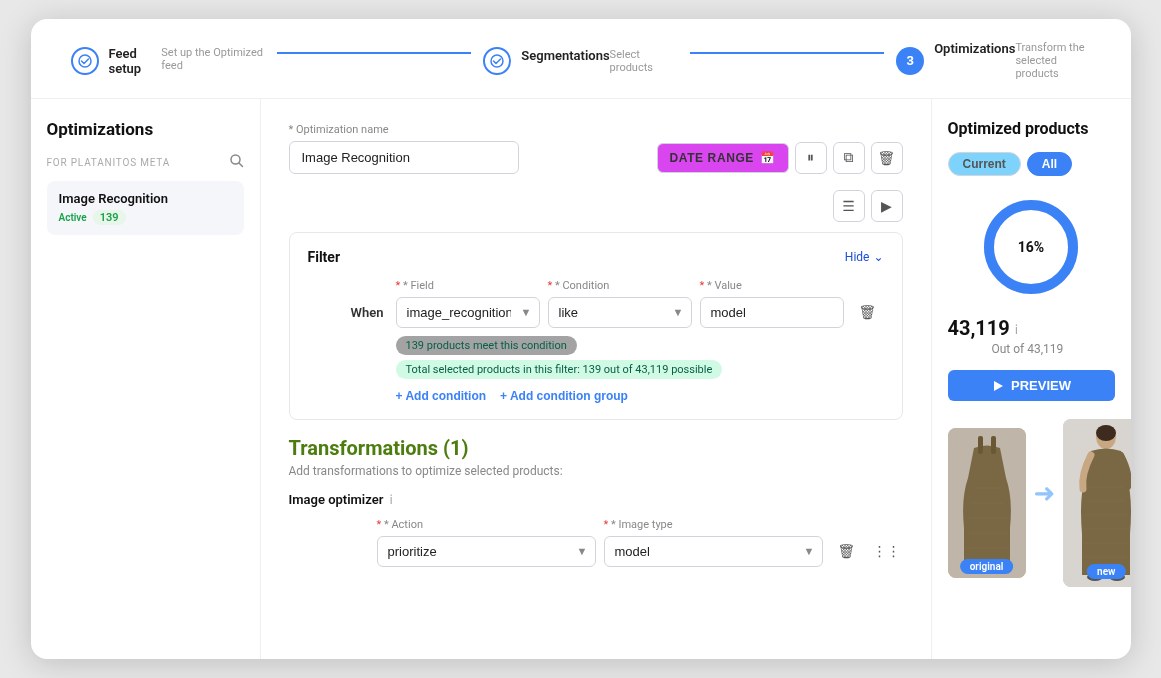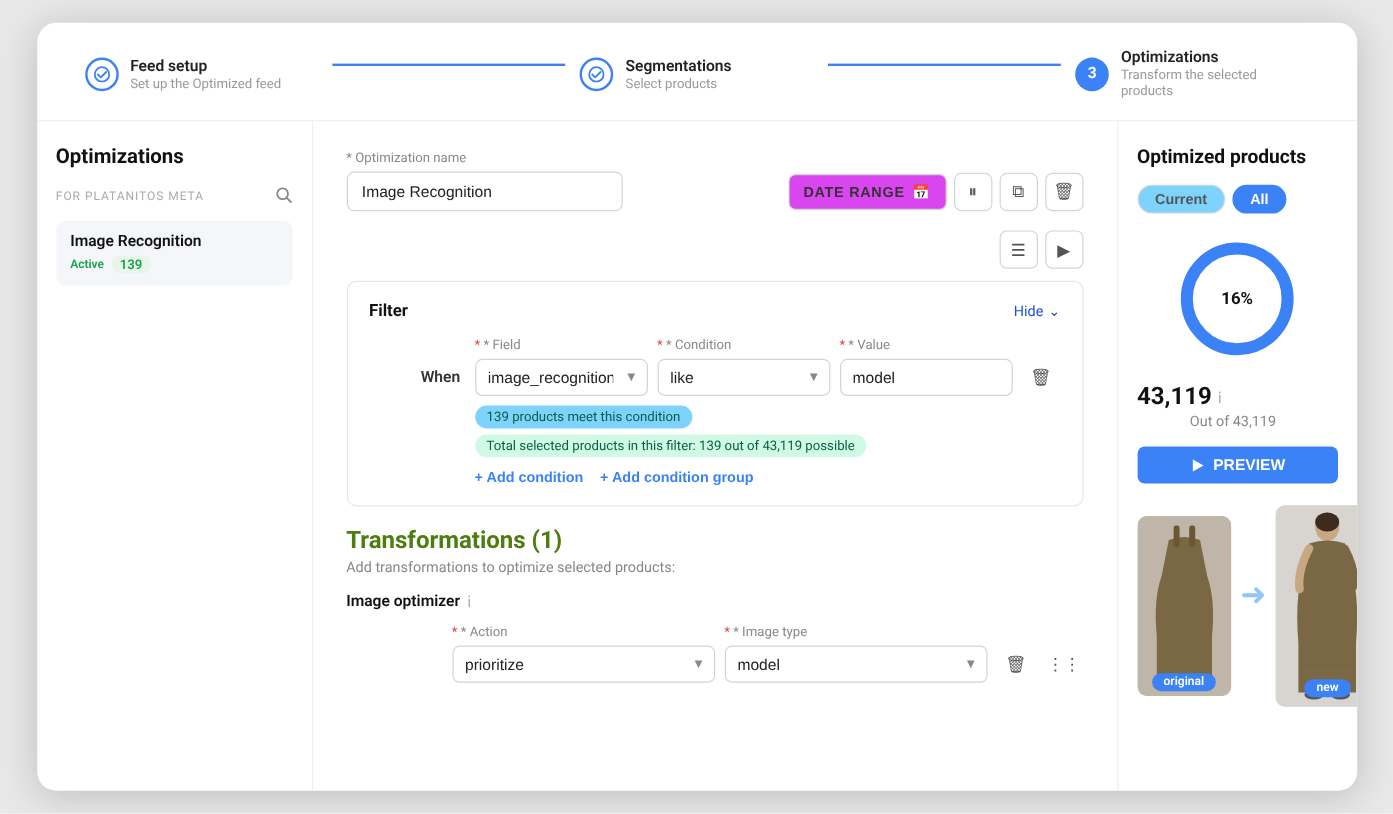--- a/index.html
+++ b/index.html
@@ -48,21 +48,21 @@
     .step-icon-number {
       width: 28px; height: 28px;
       border-radius: 50%;
       background: #3b82f6;
       display: flex; align-items: center; justify-content: center;
       color: #fff;
       font-size: 13px;
       font-weight: 700;
       flex-shrink: 0;
     }
-    .step-text { display: flex; flex-direction: column; }
+    .step-text { display: flex; flex-direction: row; }
     .step-title { font-weight: 600; font-size: 13px; color: #222; }
     .step-sub { font-size: 11px; color: #999; }
     .step-line {
       flex: 1;
       height: 2px;
       background: #3b82f6;
       margin: 0 12px;
       position: relative;
       top: -8px;
     }
@@ -274,21 +274,21 @@
       outline: none;
     }
     .condition-badges {
       display: flex;
       flex-direction: column;
       gap: 5px;
       margin-bottom: 10px;
       padding-left: 88px;
     }
     .badge-green {
-      background: #7dd3fc;
+      background: #a3a3a3;
       color: #065f46;
       border-radius: 12px;
       padding: 3px 10px;
       font-size: 11px;
       display: inline-block;
       width: fit-content;
     }
     .badge-green-2 {
       background: #d1fae5;
       color: #065f46;

